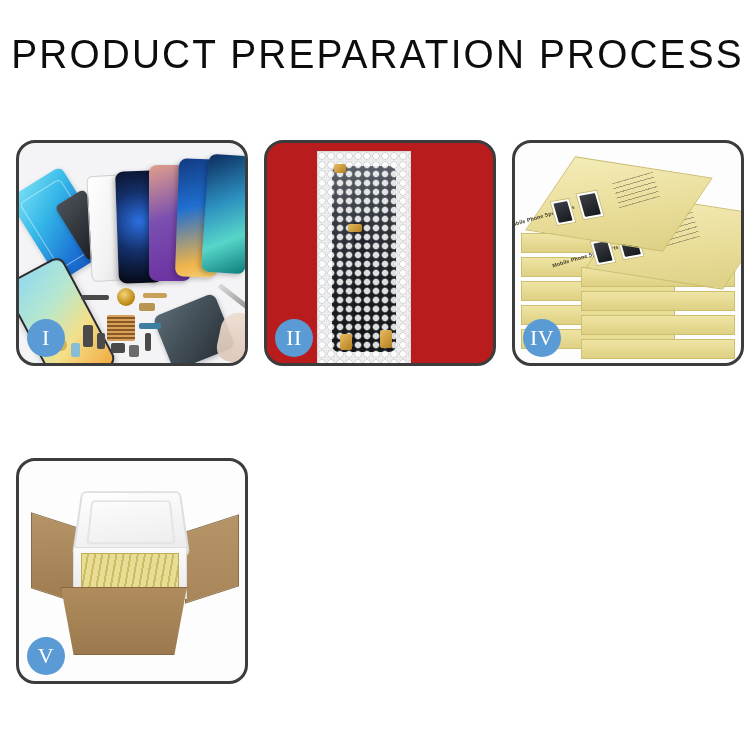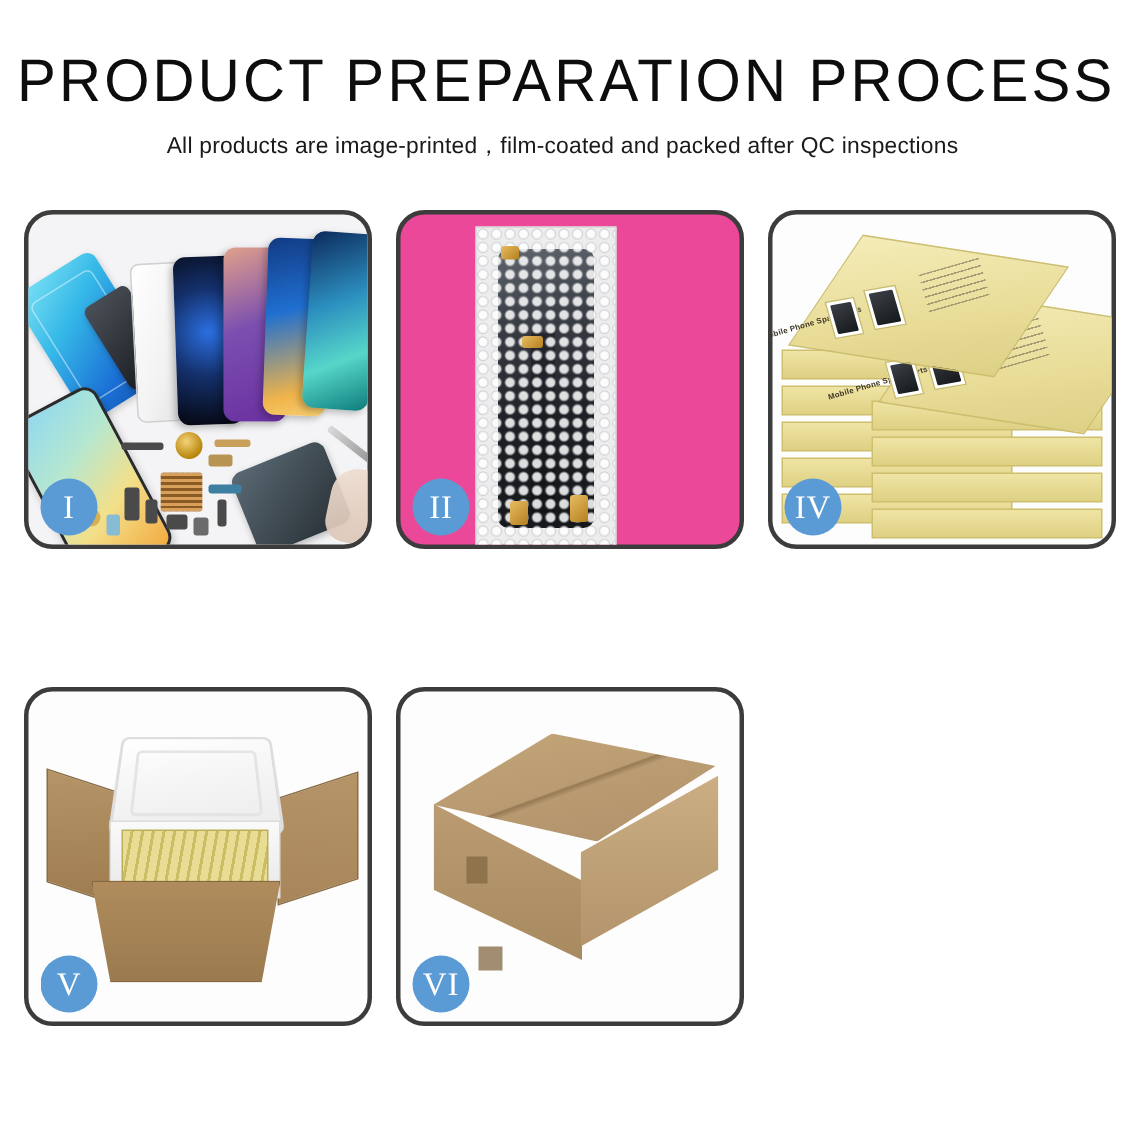--- a/index.html
+++ b/index.html
@@ -176,21 +176,21 @@
   .hand {
     position: absolute; left: 200px; top: 170px;
     width: 40px; height: 50px;
     background: linear-gradient(160deg,#f0ded2,#d9c3b3);
     border-radius: 18px 8px 6px 14px;
     transform: rotate(12deg);
     opacity: .92;
   }
 
   
-  .p2 { background: #ec4899; }
+  .p2 { background: #b91c1c; }
   .bubblepack {
     position: absolute;
     left: 50px; top: 8px;
     width: 92px; height: 212px;
     background: #ededee;
     border: 1px solid #dadada;
   }
   .bubbles {
     position: absolute; inset: 0;
     background-image:
@@ -404,21 +404,20 @@
   .c-tape {
     position: absolute;
     background: rgba(130,104,66,.75);
   }
 </style>
 </head>
 <body>
 
 <div class="header">
   <div class="page-title">PRODUCT PREPARATION PROCESS</div>
-  <div class="page-subtitle">All products are image-printed，film-coated and packed after QC inspections</div>
 </div>
 
 <div class="grid">
 
   <div class="panel p1">
     <div class="panel-inner">
       <div class="adhesive"></div>
       <div class="screenblk"></div>
       <div class="glass"></div>
       <div class="ph ph-a"></div>
@@ -504,25 +503,14 @@
       <div class="v-flap-l"></div>
       <div class="v-flap-r"></div>
       <div class="v-foam-lid"></div>
       <div class="v-foam-box"></div>
       <div class="v-cards"></div>
       <div class="v-body"></div>
     </div>
     <div class="badge">V</div>
   </div>
 
-  <div class="panel p6">
-    <div class="panel-inner">
-      <div class="c-top"></div>
-      <div class="c-top-seam"></div>
-      <div class="c-left"></div>
-      <div class="c-right"></div>
-      <div class="c-tape" style="left:44px;top:110px;width:14px;height:18px;"></div>
-      <div class="c-tape" style="left:52px;top:170px;width:16px;height:16px;"></div>
-    </div>
-    <div class="badge">VI</div>
-  </div>
 
 </div>
 
 </body></html>

